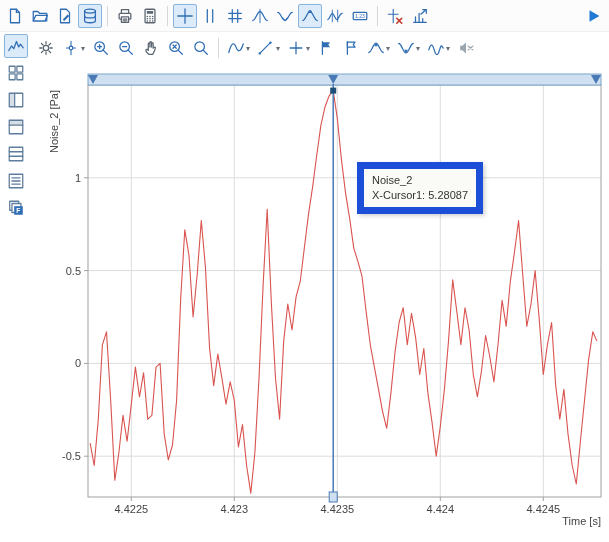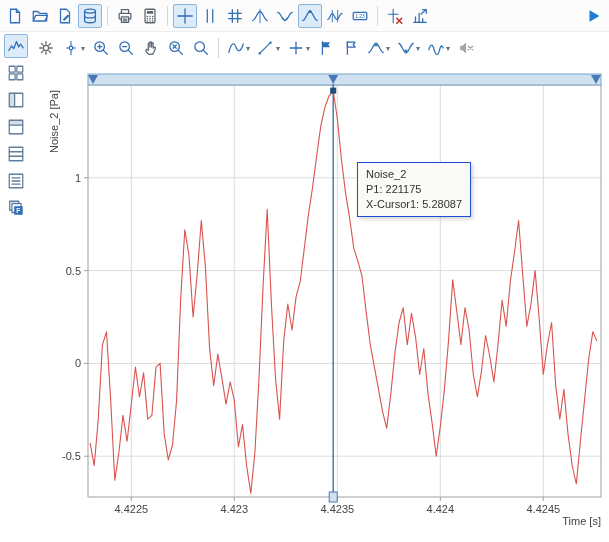--- a/index.html
+++ b/index.html
@@ -11,21 +11,21 @@
   .right{display:flex;flex-direction:column}
   .toolbar-chart{height:32px;display:flex;align-items:center;padding:0 2px;gap:1px;background:#fff}
   .chart-panel{position:relative;width:577px;height:478px;background:#fff}
   .chart-panel svg.main{position:absolute;left:0;top:0}
   .tbtn{height:24px;min-width:24px;display:flex;align-items:center;justify-content:center;border:1px solid transparent;border-radius:2px;padding:0 2px;cursor:default}
   .tbtn.active{background:#dcebf9;border-color:#8ab4dd}
   .ticon{width:18px;height:18px;stroke:currentColor;fill:none;stroke-width:1.4;stroke-linecap:round;stroke-linejoin:round}
   .caret{font-size:8px;color:#66707a;margin-left:1px}
   .tsep{width:1px;height:20px;background:#d7d7d7;margin:0 4px}
   .tspacer{flex:1}
-  .tooltip{position:absolute;left:325px;top:98px;background:#fafaf6;border:1px solid #1d4ed8;box-shadow:2px 2px 4px rgba(0,0,0,.18);font-size:11px;color:#333;padding:4px 8px;line-height:15px;white-space:nowrap;z-index:5}
+  .tooltip{position:absolute;left:325px;top:98px;background:#fafaf6;border:7px solid #1d4ed8;box-shadow:2px 2px 4px rgba(0,0,0,.18);font-size:11px;color:#333;padding:4px 8px;line-height:15px;white-space:nowrap;z-index:5}
   .ylabel{position:absolute;left:16px;top:26px;font-size:11px;color:#444;writing-mode:vertical-rl;transform:rotate(180deg)}
   .tick{font-family:"Liberation Sans",sans-serif;font-size:11px;fill:#444}
 </style>
 </head>
 <body>
 
 <div class="app">
 
   <div class="toolbar-main">
       <div class="tbtn" style="color: rgb(47, 109, 181);">
@@ -334,19 +334,18 @@
           <path d="M296.2 11 L306.2 11 L301.2 20 Z" fill="#4a7ab5"></path>
           <rect x="297.2" y="428" width="8" height="10" fill="#cfe0f1" stroke="#4a7ab5"></rect>
           <rect x="298.2" y="23.6" width="6" height="6" fill="#1f4e79"></rect>
           <text x="569" y="461" class="tick" text-anchor="end">Time [s]</text>
         </svg>
 
       <div class="ylabel">Noise_2 [Pa]</div>
 
       <div class="tooltip">
         <div>Noise_2</div>
-        <div>P1: 221175</div>
         <div>X-Cursor1: 5.28087</div>
       </div>
     </div>
   </div>
 
 </div>
 
 </body></html>

